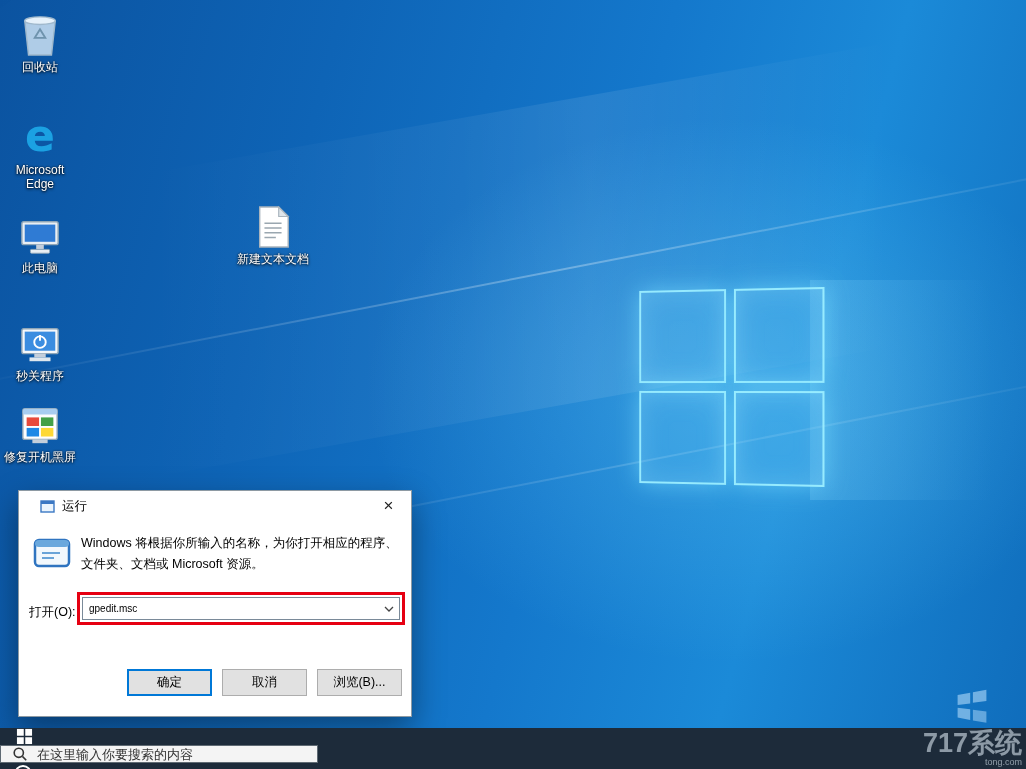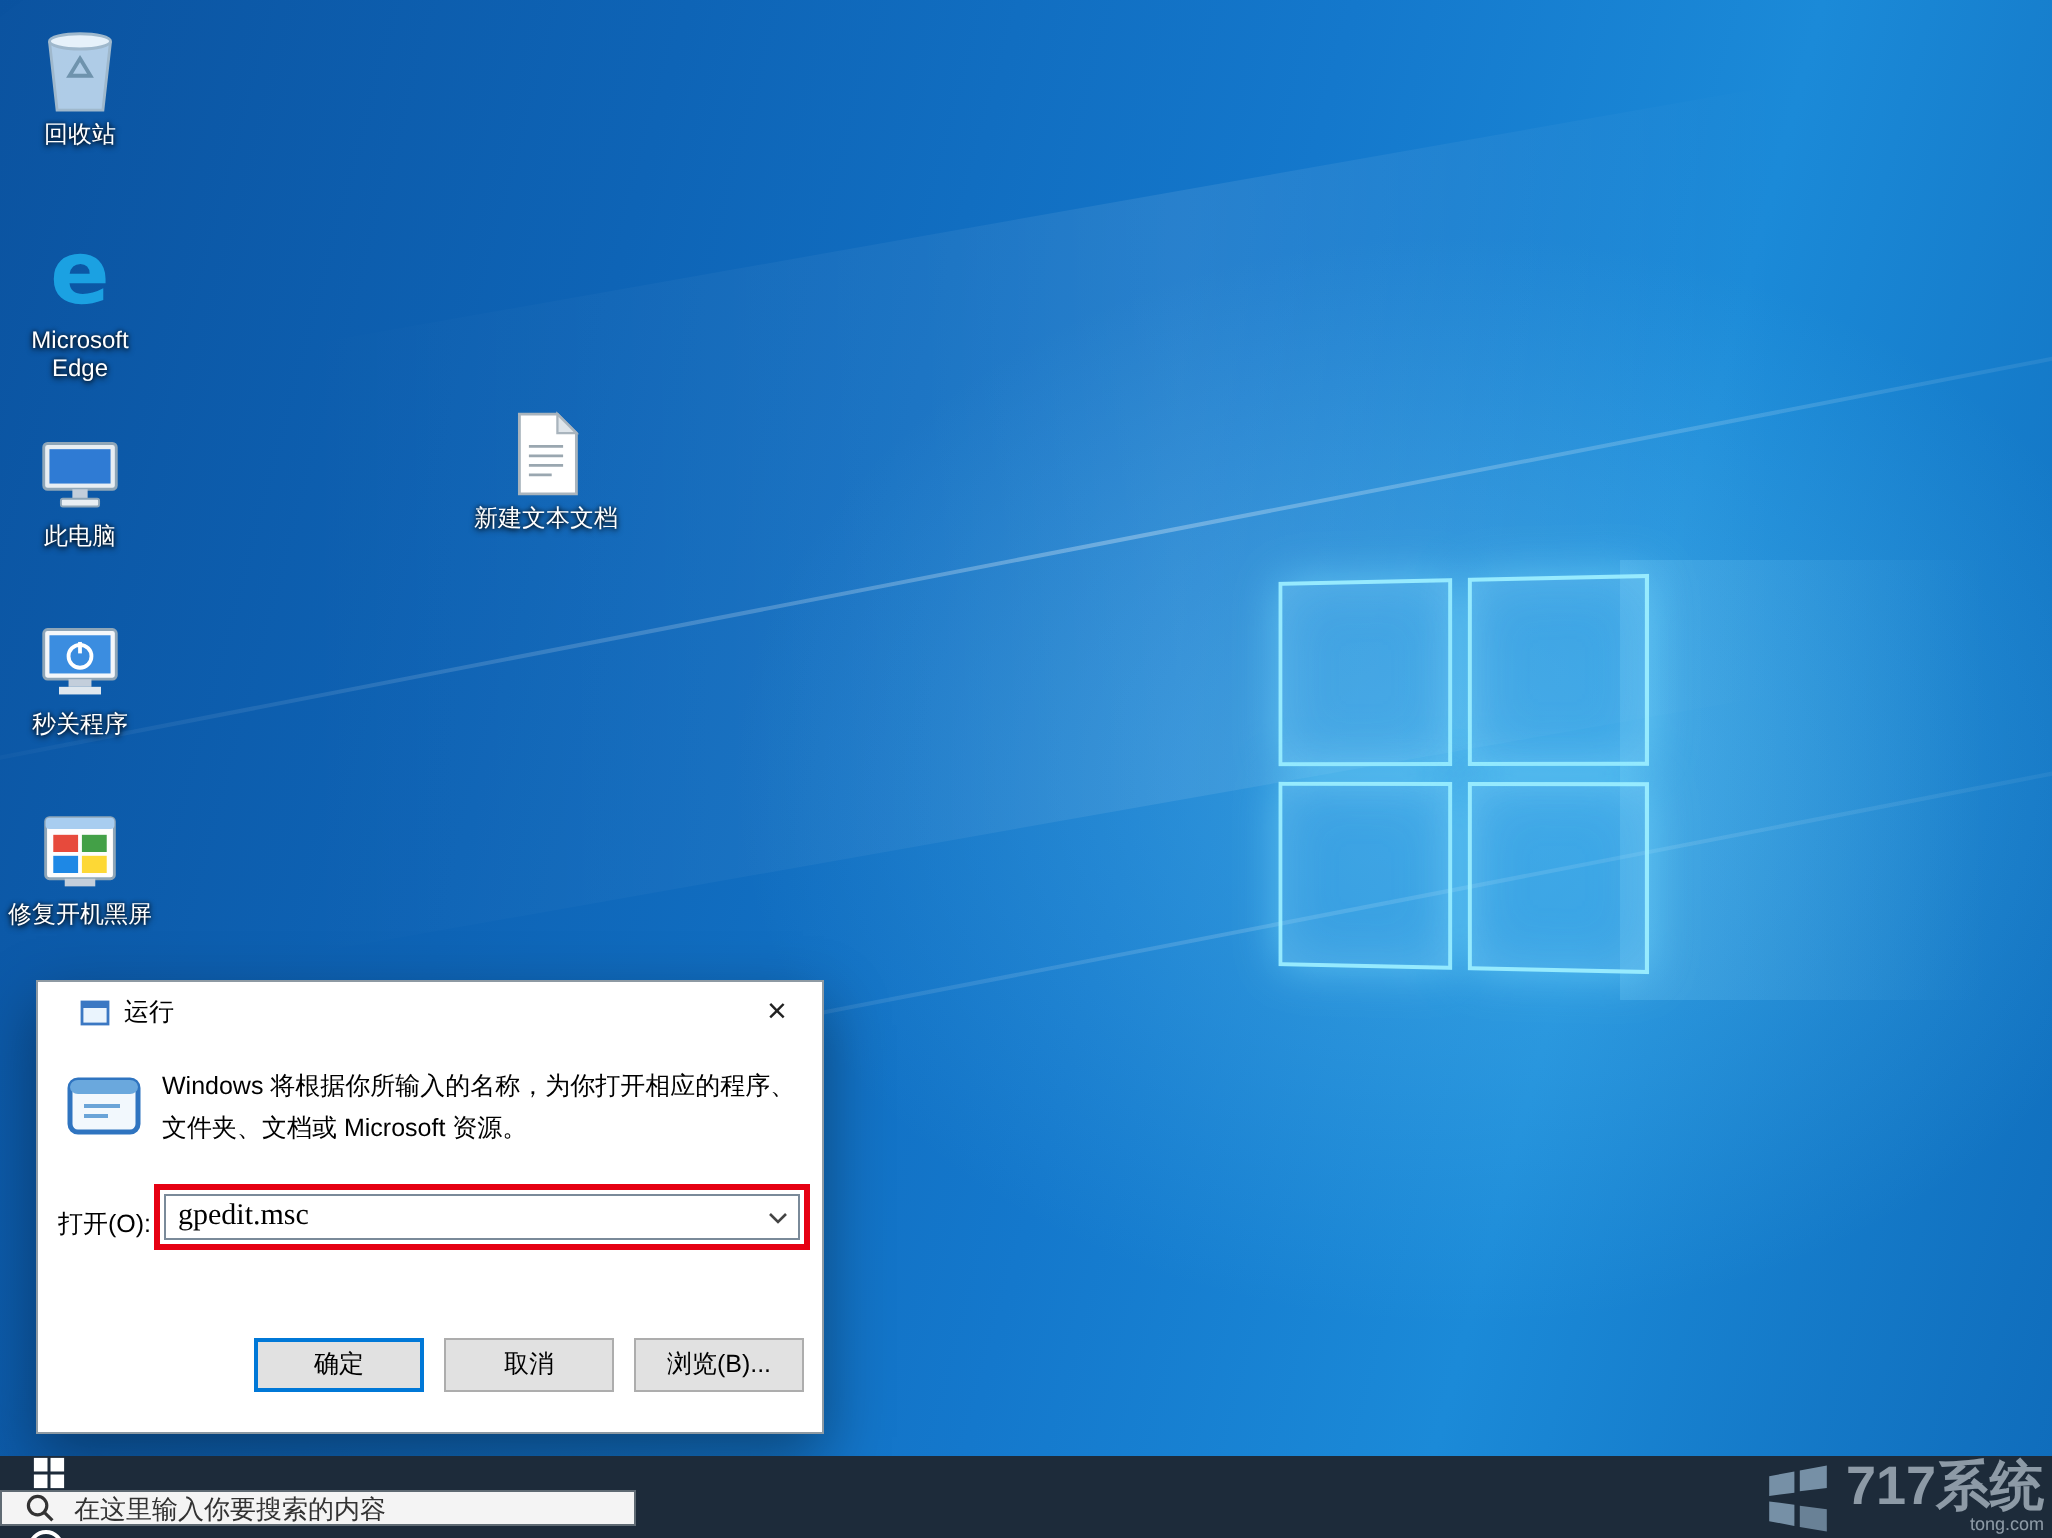--- a/index.html
+++ b/index.html
@@ -41,21 +41,21 @@
     z-index:40; font-size:12.5px; color:#000; }
   .titlebar { height:30px; display:flex; align-items:center; padding-left:21px; gap:7px; }
   .t-text { font-size:12.5px; }
   .t-close { margin-left:auto; width:45px; height:30px; display:flex; align-items:center; justify-content:center;
     font-size:17px; color:#222; cursor:default; }
   .run-big-icon { position:absolute; left:13px; top:46px; }
   .d-desc { position:absolute; left:62px; top:42px; width:322px; line-height:1.65; font-size:12.5px; }
   .open-label { position:absolute; left:10px; top:113px; }
   .red-box { position:absolute; left:58px; top:101px; width:328px; border:3px solid #e60012; padding:2px; background:#fff; }
   .combo { height:23px; border:1px solid #7a8a99; display:flex; align-items:center; background:#fff; }
-  .combo-text { padding-left:6px; flex:1; font-size:15px;font-family:Liberation Serif, serif; }
+  .combo-text { padding-left:6px; flex:1; font-size:10px; }
   .combo-arrow { width:20px; display:flex; justify-content:center; align-items:center; }
   .btn-row { position:absolute; top:178px; left:108px; display:flex; gap:10px; }
   .btn-row button { width:85px; height:27px; background:#e1e1e1; border:1px solid #adadad;
     font-size:12.5px; font-family:inherit; color:#000; }
   .btn-row button.ok { border:2px solid #0078d7; }
 
   
   .taskbar { position:absolute; left:0; right:0; bottom:0; height:41px; background:#1d2b3a;
     display:flex; align-items:stretch; z-index:50;flex-direction:column; }
   .start { width:48px; display:flex; align-items:center; justify-content:center; }
@@ -66,21 +66,21 @@
   .searchbox input::placeholder { color:#333; opacity:1; }
   .tbtn { width:46px; display:flex; align-items:center; justify-content:center; }
   .tbtn.active { background:rgba(255,255,255,0.17); border-bottom:2px solid #76c5f7; }
   .tray { margin-left:auto; display:flex; align-items:center; padding-right:8px; color:#fff; }
   .tray .ime { font-size:12px; letter-spacing:0.5px; }
   .clock { font-size:12px; line-height:14px; text-align:center; }
   .show-desktop { width:5px; border-left:1px solid rgba(255,255,255,0.25); }
 
   
   .watermark { position:absolute; right:4px; bottom:2px; z-index:60; display:flex; align-items:center; gap:6px;
-    opacity:0.55; pointer-events:none; }
+    opacity:0.55; pointer-events:none;flex-direction:column; }
   .wm-text .wm-title { color:#eaf6ff; font-size:27px; font-weight:bold; line-height:28px; }
   .wm-text .wm-sub { color:#eaf6ff; font-size:9px; text-align:right; }
   svg { display:block; }
 </style>
 </head>
 <body>
 
 <div class="wallpaper">
   <div class="beam"></div>
   <div class="streak s1"></div>
@@ -120,21 +120,21 @@
     <svg width="46" height="42" viewBox="0 0 46 44">
       <rect x="4" y="6" width="38" height="24" rx="2" fill="#e8eef3" stroke="#8fa6b8" stroke-width="1.5"></rect>
       <rect x="7" y="9" width="32" height="18" fill="#2f7bd4"></rect>
       <rect x="19" y="30" width="8" height="5" fill="#c3cedb"></rect>
       <rect x="13" y="35" width="20" height="4" rx="1" fill="#e8eef3" stroke="#8fa6b8"></rect>
     </svg>
   </div>
   <div class="dlabel">此电脑</div>
 </div>
 
-<div class="dicon" style="left:2px; top:306px;">
+<div class="dicon" style="left:2px; top:320px;">
   <div class="art">
     <svg width="46" height="42" viewBox="0 0 46 44">
       <rect x="4" y="5" width="38" height="26" rx="2" fill="#f4f7fa" stroke="#8fa6b8" stroke-width="1.5"></rect>
       <rect x="7" y="8" width="32" height="20" fill="#3b8de0"></rect>
       <circle cx="23" cy="19" r="6" fill="none" stroke="#fff" stroke-width="2"></circle>
       <path d="M23 11.5v6" stroke="#fff" stroke-width="2"></path>
       <rect x="17" y="31" width="12" height="4" fill="#c3cedb"></rect>
       <rect x="12" y="35" width="22" height="4" fill="#dfe7ee"></rect>
     </svg>
   </div>

